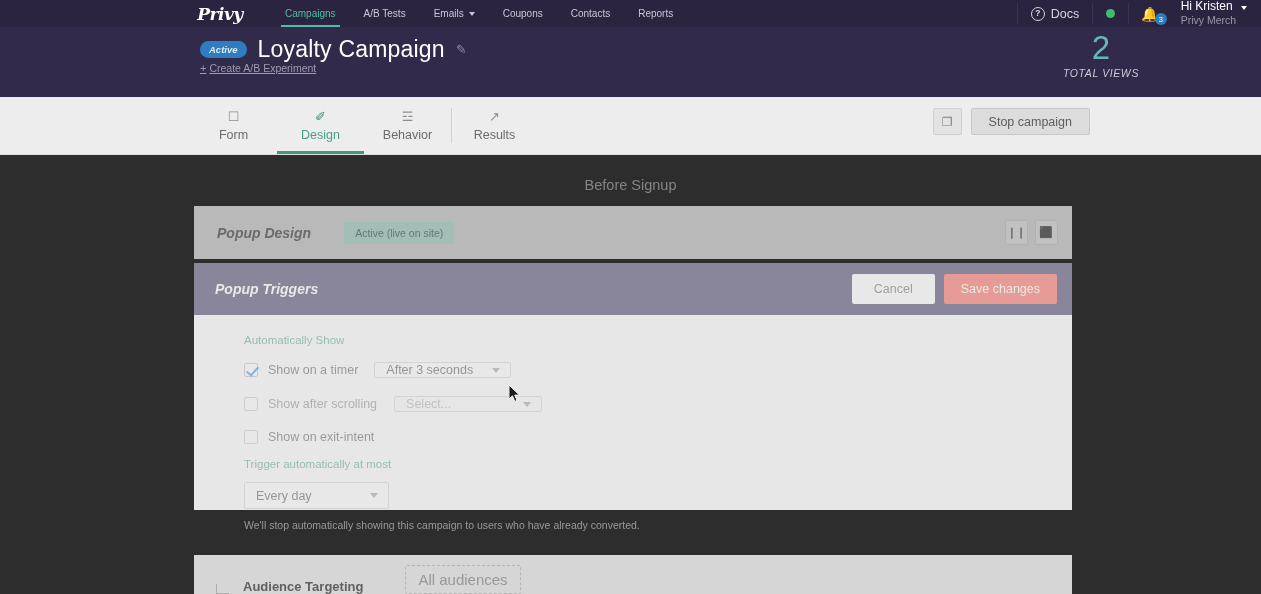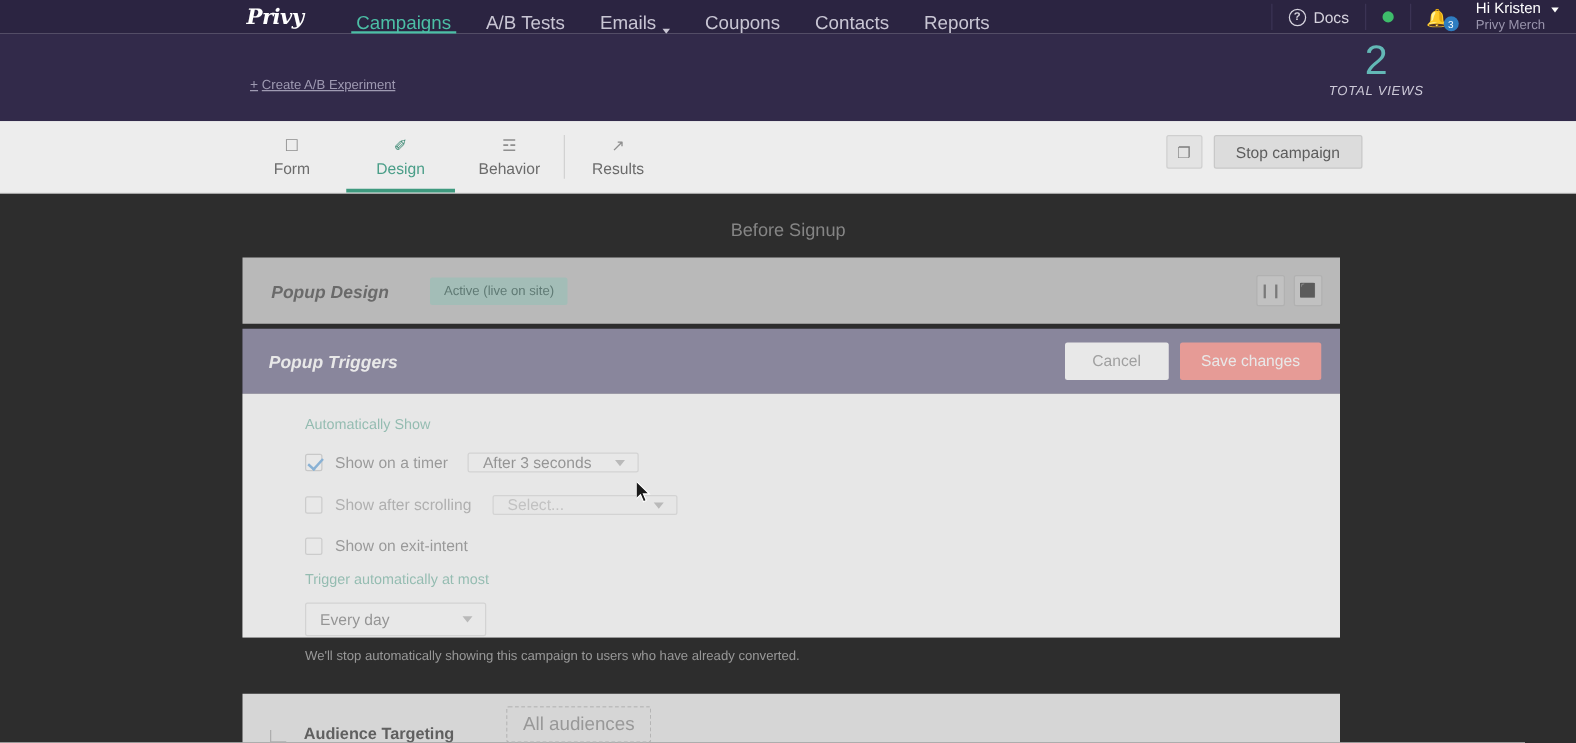--- a/index.html
+++ b/index.html
@@ -20,22 +20,22 @@
   .logo {
     margin-left: 191px; width: 58px; height: 24px;
     display: flex; align-items: center; justify-content: center;
     color: #ffffff; font-family: "DejaVu Serif", serif;
     font-style: italic; font-size: 17px; font-weight: bold;
     letter-spacing: -0.5px;
   }
   .nav-items { display: flex; align-items: center; height: 27px; margin-left: 22px; }
   .nav-item {
     position: relative; height: 27px; padding: 0 14px;
-    display: flex; align-items: flex-end;
-    color: #c9c6d4; font-size: 15px; white-space: nowrap;
+    display: flex; align-items: center;
+    color: #c9c6d4; font-size: 10px; white-space: nowrap;
     cursor: pointer;
   }
   .nav-item.active { color: #4cbfa6; }
   .nav-item.active::after {
     content: ""; position: absolute; left: 10px; right: 10px; bottom: 0;
     height: 2px; background: #4cbfa6;
   }
   .caret-down {
     display: inline-block; margin-left: 5px;
     width: 0; height: 0; border-left: 3.5px solid transparent;
@@ -260,20 +260,25 @@
         <div class="user-name">
           <span>Hi Kristen</span>
           <span class="caret-down"></span>
         </div>
         <div class="user-org">Privy Merch</div>
       </div>
     </div>
   </div>
 
   <div class="subhead">
+    <div class="title-row">
+      <span class="badge-active">Active</span>
+      <span class="camp-title">Loyalty Campaign</span>
+      <span class="pencil">✎</span>
+    </div>
     <div class="ab-link">
       <span class="plus-ic">+</span>
       <span>Create A/B Experiment</span>
     </div>
     <div class="stat-box">
       <div class="stat-num">2</div>
       <div class="stat-lab">TOTAL VIEWS</div>
     </div>
   </div>
 

